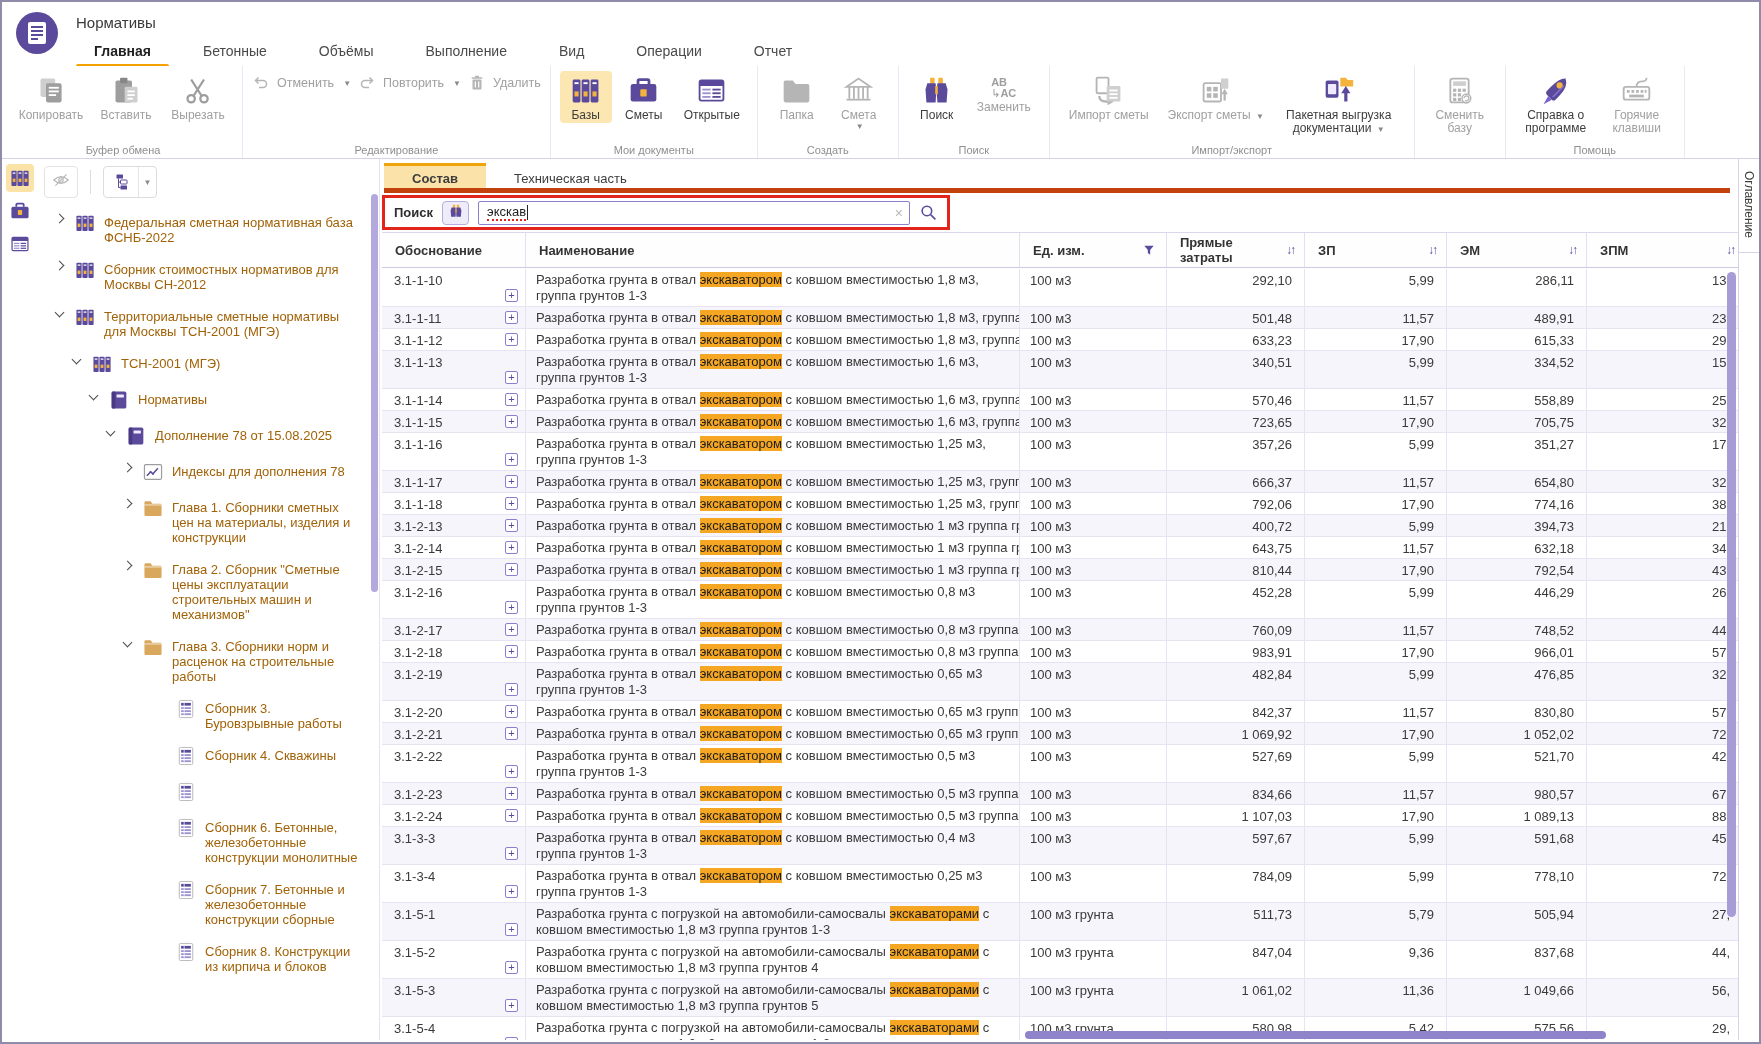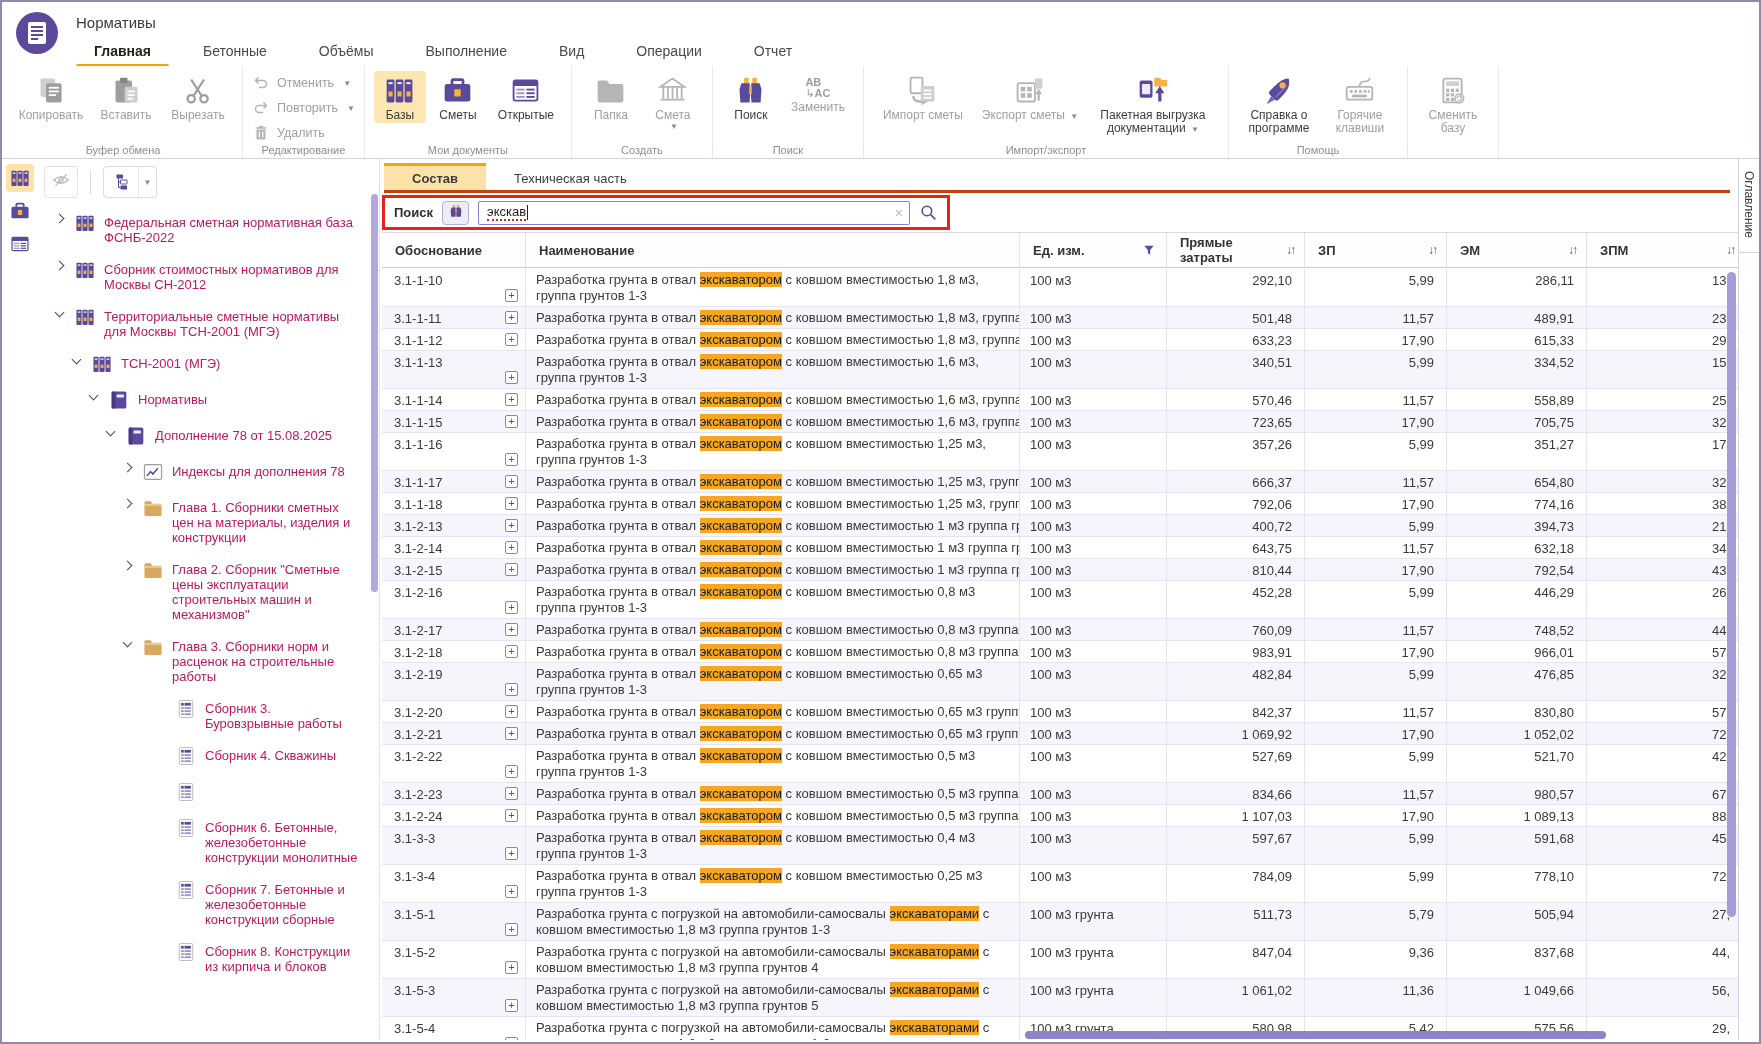--- a/index.html
+++ b/index.html
@@ -18,52 +18,52 @@
 
 #ribbon{position:absolute;left:0;top:64px;right:0;height:93px;background:#fff;border-bottom:1px solid #d6d2e6;display:flex;align-items:stretch;padding:0 2px}
 .rgroup{position:relative;display:flex;align-items:flex-start;gap:2px;padding:5px 9px 18px;border-right:1px solid #eae7f3}
 .rgroup-label{position:absolute;bottom:2px;left:0;right:0;text-align:center;font-size:11px;color:#8f8f8f;white-space:nowrap}
 .rbtn{display:flex;flex-direction:column;align-items:center;width:72px;padding:3px 2px 1px;border-radius:4px;cursor:pointer}
 .rbtn .icon svg{width:33px;height:33px;display:block}
 .rbtn .lbl{font-size:12px;margin-top:2px;color:#3d3d3d;text-align:center;line-height:13px}
 .rbtn.disabled .lbl{color:#a0a0a0}
 .rbtn.active{background:#fce7b3}
 .caret{font-size:8px;color:#8a8a8a;margin-left:2px}
-.stack{display:flex;flex-direction:column;gap:7px;padding-top:3px}
+.stack{display:flex;flex-direction:row;gap:7px;padding-top:3px}
 .srow{display:flex;align-items:center;gap:7px;font-size:12.5px;color:#a0a0a0;cursor:pointer}
 .srow .icon svg{width:18px;height:18px;display:block}
 
 #leftstrip{position:absolute;left:0;top:157px;bottom:0;width:36px;background:#fff}
 .stripbtn{width:28px;height:28px;margin:5px auto 4px;border-radius:4px;display:flex;align-items:center;justify-content:center;cursor:pointer}
 .stripbtn svg{width:22px;height:22px;display:block}
 .stripbtn.active{background:#fbe3a8}
 
 #treepanel{position:absolute;left:36px;top:157px;bottom:2px;width:341px;background:#fff}
 #treebar{position:absolute;left:6px;top:4px;height:38px;display:flex;align-items:center;gap:12px}
 #eye-btn{width:34px;height:32px;border:1px solid #e3e3e3;border-radius:4px;display:flex;align-items:center;justify-content:center;cursor:pointer}
 #eye-btn svg{width:20px;height:20px}
 .vsep{width:1px;height:24px;background:#dcdcdc}
 #treeview-btn{display:flex;border:1px solid #dcdcdc;border-radius:4px;overflow:hidden;cursor:pointer}
 #treeview-btn .main{width:34px;height:30px;display:flex;align-items:center;justify-content:center}
 #treeview-btn .main svg{width:18px;height:18px}
 #treeview-btn .drop{width:18px;display:flex;align-items:center;justify-content:center;border-left:1px solid #e6e6e6;color:#8a8a8a;font-size:8px}
-#tree{position:absolute;left:0;top:46px;bottom:0;right:9px;overflow:hidden;font-size:13px;color:#be185d}
+#tree{position:absolute;left:0;top:46px;bottom:0;right:9px;overflow:hidden;font-size:13px;color:#a16207}
 .titem{display:flex;gap:8px;padding-top:7px;padding-bottom:7px;padding-right:10px;line-height:15px;cursor:pointer}
 .titem.selected{background:#ececec}
 .chevbox{width:14px;flex:none;display:flex;justify-content:center;padding-top:3px}
 .chev{display:inline-block;width:7px;height:7px;border-right:1.8px solid #4a4a4a;border-bottom:1.8px solid #4a4a4a}
 .chev.right{transform:rotate(-45deg)}
 .chev.down{transform:rotate(45deg)}
 .ticon{flex:none;width:22px;height:22px}
 .ticon svg{width:22px;height:22px;display:block}
 .tlabel{flex:1;padding-top:3px}
 #treescroll{position:absolute;right:1px;top:35px;width:7px;height:398px;background:#b3a9dc;border-radius:4px}
 
 #content{position:absolute;left:377px;top:157px;right:21px;bottom:2px;background:#fff;border-left:1px solid #e6e3f0}
-#ctabs{position:absolute;left:4px;top:4px;right:8px;height:30px;border-bottom:3px solid #c2410c;display:flex}
+#ctabs{position:absolute;left:4px;top:4px;right:8px;height:30px;border-bottom:5px solid #c2410c;display:flex}
 .ctab{padding:8px 28px 0;font-size:13px;color:#3d3d3d;position:relative;cursor:pointer}
 .ctab.active{background:#fbe2a9;font-weight:bold}
 .ctab.active::before{content:"";position:absolute;top:0;left:0;right:0;height:3px;background:#f0a30a}
 #searchrow{position:absolute;left:2px;top:36px;width:568px;height:35px;border:3px solid #e1251b;display:flex;align-items:center;gap:9px;padding:0 9px;background:#fff}
 #search-label{font-weight:bold;font-size:13px;color:#2e2e2e}
 #binoc-btn{flex:none;width:27px;height:24px;border:1px solid #b7aede;background:#efecfa;border-radius:4px;display:flex;align-items:center;justify-content:center;cursor:pointer}
 #binoc-btn svg{width:16px;height:16px}
 #search-input{flex:1;height:24px;border:1px solid #8d7fd0;border-radius:2px;display:flex;align-items:center;padding:0 22px 0 8px;font-size:13px;position:relative;background:#fff;cursor:text}
 #search-input .val{border-bottom:2px dotted #e1251b;color:#1e1e1e}
 #search-input .caret-bar{width:1px;height:15px;background:#222;margin-left:1px}
@@ -343,71 +343,71 @@
               <path d="M20 4 h6 l2 2.5 h6 v7 h-14z" fill="#f3b33d"></path>
               <path d="M26 30 v-10" stroke="#5b4a9b" stroke-width="3.5" fill="none"></path>
               <path d="M21 21 l5-8 5 8z" fill="#5b4a9b"></path>
             </svg>
           </span>
           <div class="lbl">Пакетная выгрузка документации <span class="caret">▼</span></div>
         </div>
         <div class="rgroup-label">Импорт/экспорт</div>
       </div>
       <div class="rgroup">
-        <div class="rbtn" style="width:82px">
-          <span class="icon">
-            <svg viewBox="0 0 36 36">
-              <path d="M29 5 q3 9 -6.5 18.5 l-4.5 4.5 q-2 2 -4 0 l-5.5-5.5 q-2-2 0-4 l4.5-4.5 Q22.5 4.5 29 5z" fill="#5b4a9b"></path>
-              <circle cx="22.5" cy="12.5" r="3.4" fill="#f3b33d"></circle>
-              <path d="M10 24 l-5 9 9-5z" fill="#7a5fd0"></path>
-              <path d="M27 13 l-12 12" stroke="#8a76cf" stroke-width="1.5"></path>
-            </svg>
-          </span>
-          <div class="lbl">Справка о программе</div>
-        </div>
-        <div class="rbtn disabled" style="width:76px">
-          <span class="icon">
-            <svg viewBox="0 0 36 36" fill="none" stroke="#b5b5b5">
-              <rect x="4" y="14" width="28" height="14" rx="2.5" stroke-width="2"></rect>
-              <g fill="#b5b5b5" stroke="none">
-                <rect x="7.5" y="17.5" width="3" height="3"></rect>
-                <rect x="12.5" y="17.5" width="3" height="3"></rect>
-                <rect x="17.5" y="17.5" width="3" height="3"></rect>
-                <rect x="22.5" y="17.5" width="3" height="3"></rect>
-                <rect x="27" y="17.5" width="2" height="3"></rect>
-                <rect x="10" y="22.5" width="16" height="3"></rect>
-              </g>
-              <path d="M18 14 q0-6 6-6 q5 0 5-4" stroke-width="1.8"></path>
-            </svg>
-          </span>
-          <div class="lbl">Горячие клавиши</div>
-        </div>
-        <div class="rgroup-label">Помощь</div>
-      </div>
-      <div class="rgroup">
         <div class="rbtn disabled" style="width:72px">
           <span class="icon">
             <svg viewBox="0 0 36 36">
               <rect x="8" y="5" width="20" height="26" rx="2.5" fill="none" stroke="#b5b5b5" stroke-width="2"></rect>
               <rect x="11" y="8" width="14" height="5" fill="#cfcfcf"></rect>
               <g fill="#b5b5b5">
                 <rect x="11" y="16" width="3.5" height="3.5"></rect>
                 <rect x="16.2" y="16" width="3.5" height="3.5"></rect>
                 <rect x="21.4" y="16" width="3.5" height="3.5"></rect>
                 <rect x="11" y="21" width="3.5" height="3.5"></rect>
                 <rect x="16.2" y="21" width="3.5" height="3.5"></rect>
                 <rect x="11" y="26" width="3.5" height="3.5"></rect>
                 <rect x="16.2" y="26" width="3.5" height="3.5"></rect>
               </g>
               <circle cx="25.5" cy="26.5" r="4.8" fill="#fff" stroke="#b5b5b5" stroke-width="1.6"></circle>
               <path d="M23 26.5 a2.6 2.6 0 1 1 1.2 2.2" stroke="#b5b5b5" fill="none" stroke-width="1.5"></path>
             </svg>
           </span>
           <div class="lbl">Сменить базу</div>
         </div>
+      </div>
+      <div class="rgroup">
+        <div class="rbtn" style="width:82px">
+          <span class="icon">
+            <svg viewBox="0 0 36 36">
+              <path d="M29 5 q3 9 -6.5 18.5 l-4.5 4.5 q-2 2 -4 0 l-5.5-5.5 q-2-2 0-4 l4.5-4.5 Q22.5 4.5 29 5z" fill="#5b4a9b"></path>
+              <circle cx="22.5" cy="12.5" r="3.4" fill="#f3b33d"></circle>
+              <path d="M10 24 l-5 9 9-5z" fill="#7a5fd0"></path>
+              <path d="M27 13 l-12 12" stroke="#8a76cf" stroke-width="1.5"></path>
+            </svg>
+          </span>
+          <div class="lbl">Справка о программе</div>
+        </div>
+        <div class="rbtn disabled" style="width:76px">
+          <span class="icon">
+            <svg viewBox="0 0 36 36" fill="none" stroke="#b5b5b5">
+              <rect x="4" y="14" width="28" height="14" rx="2.5" stroke-width="2"></rect>
+              <g fill="#b5b5b5" stroke="none">
+                <rect x="7.5" y="17.5" width="3" height="3"></rect>
+                <rect x="12.5" y="17.5" width="3" height="3"></rect>
+                <rect x="17.5" y="17.5" width="3" height="3"></rect>
+                <rect x="22.5" y="17.5" width="3" height="3"></rect>
+                <rect x="27" y="17.5" width="2" height="3"></rect>
+                <rect x="10" y="22.5" width="16" height="3"></rect>
+              </g>
+              <path d="M18 14 q0-6 6-6 q5 0 5-4" stroke-width="1.8"></path>
+            </svg>
+          </span>
+          <div class="lbl">Горячие клавиши</div>
+        </div>
+        <div class="rgroup-label">Помощь</div>
       </div>
     </div>
 
   <div id="leftstrip">
       <div class="stripbtn active">
         <svg viewBox="0 0 36 36">
           <g fill="#5b4a9b">
             <rect x="4" y="6" width="8.5" height="25" rx="1.5"></rect>
             <rect x="13.8" y="6" width="8.5" height="25" rx="1.5"></rect>
             <rect x="23.6" y="6" width="8.5" height="25" rx="1.5"></rect>

